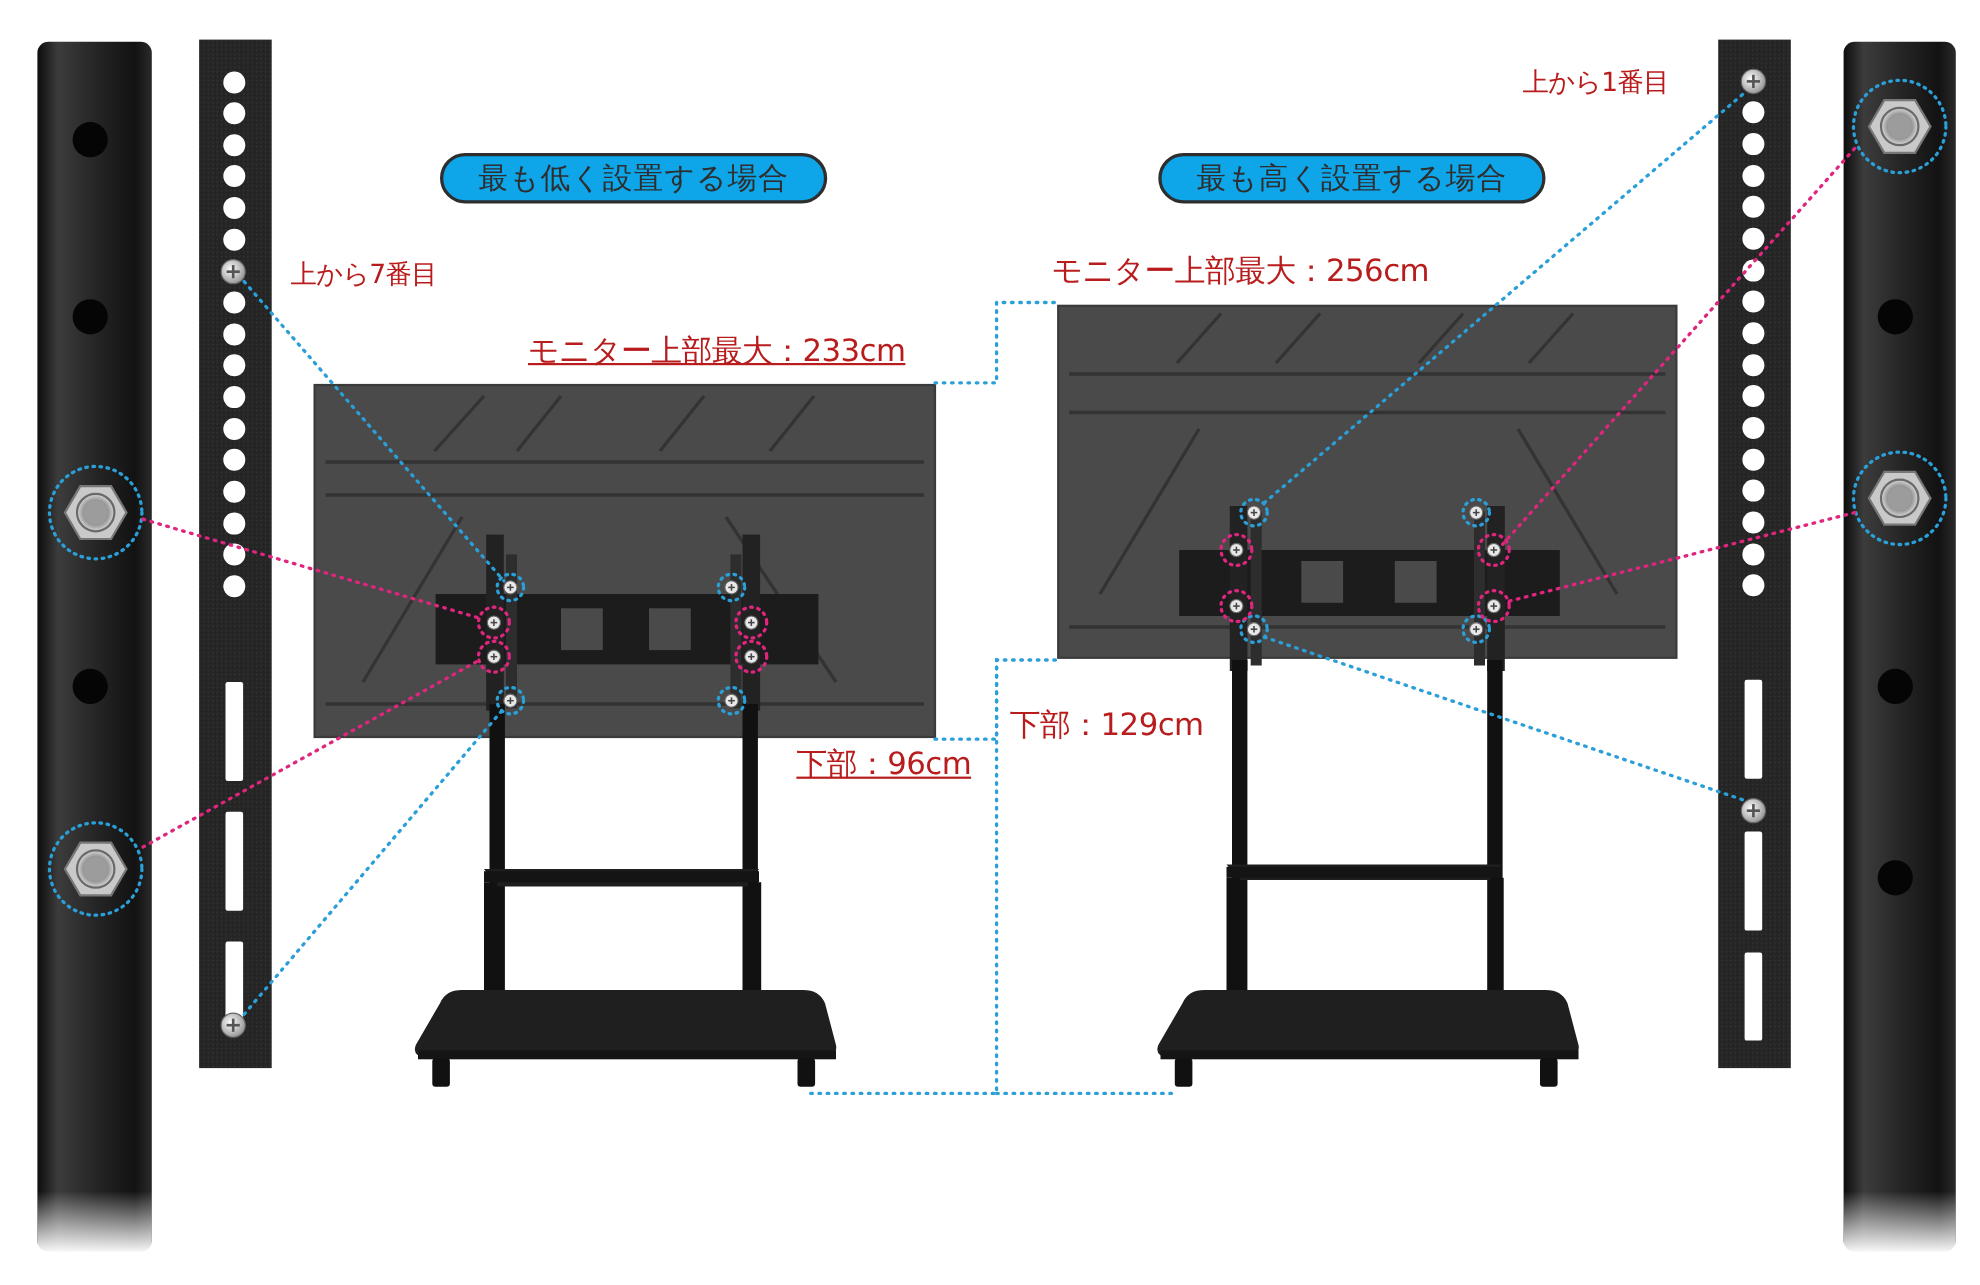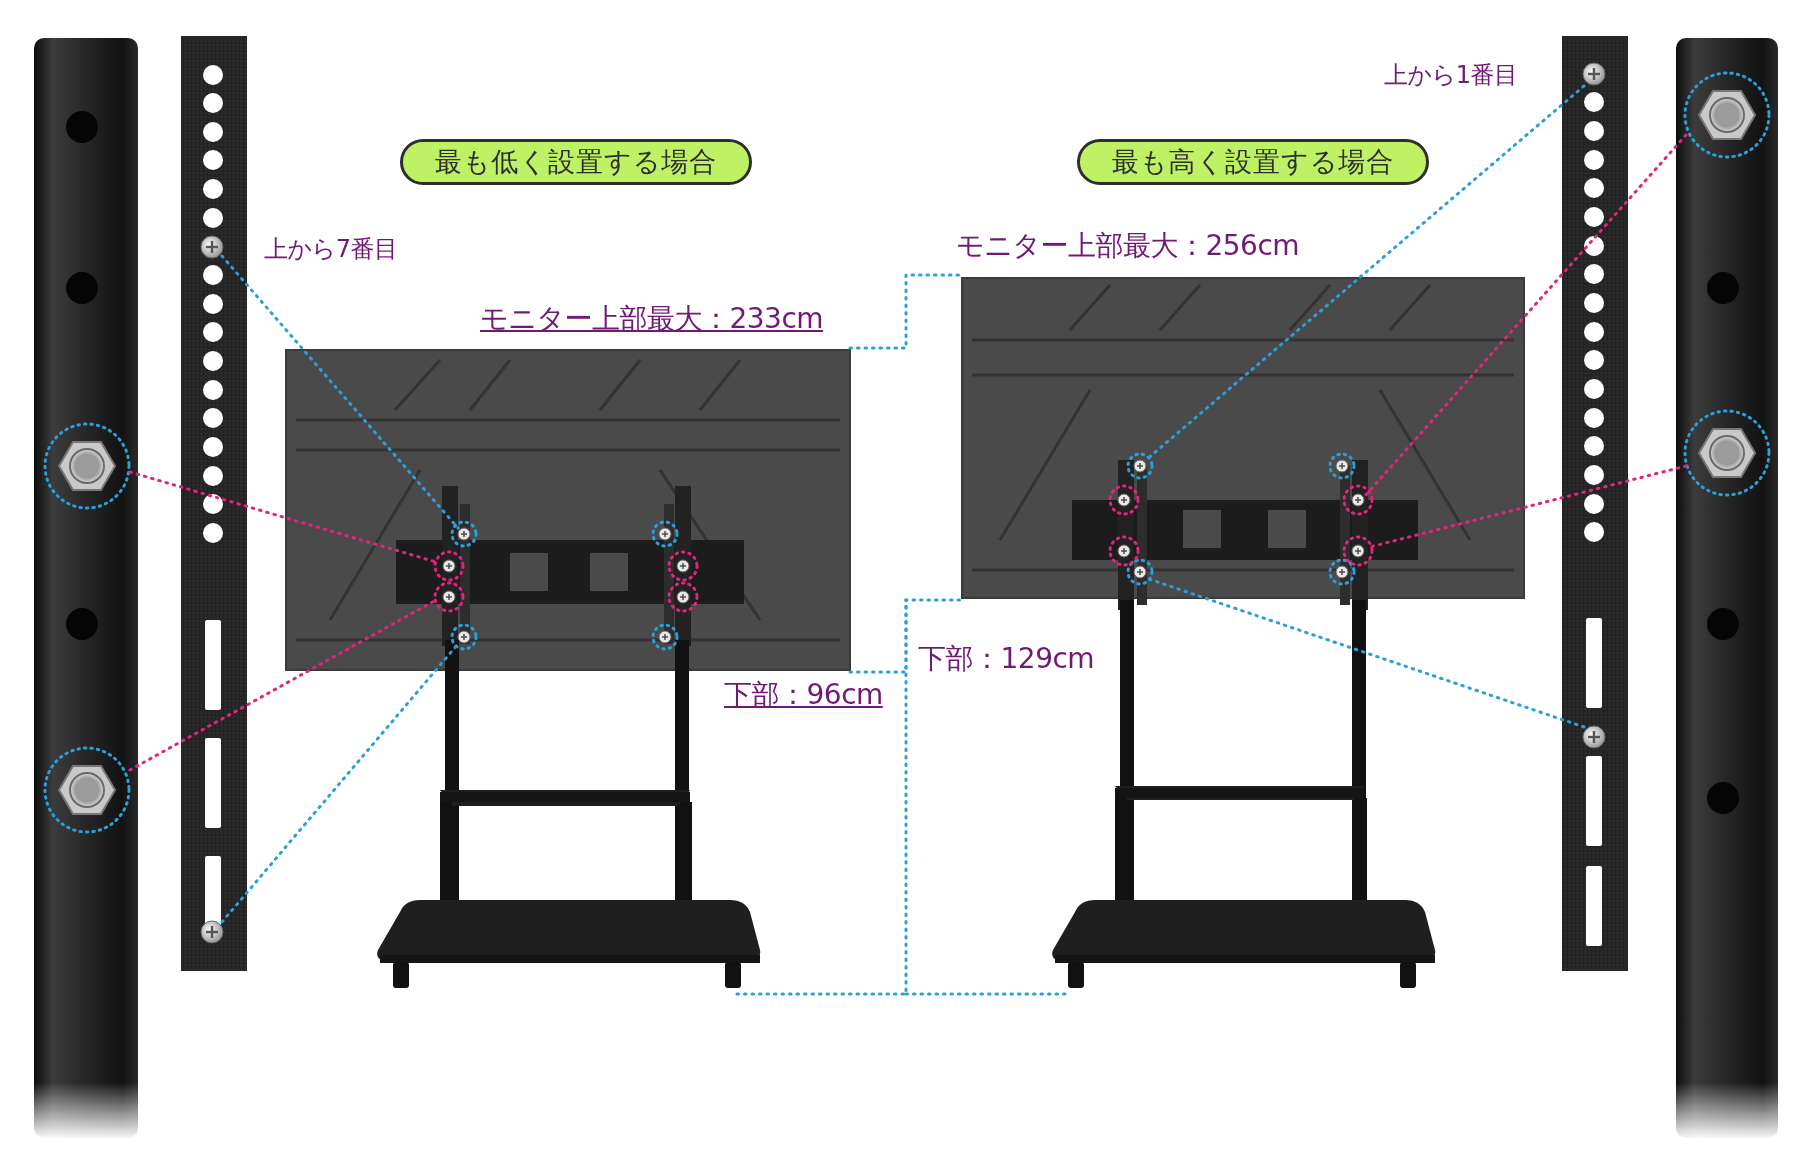--- a/index.html
+++ b/index.html
@@ -1,22 +1,22 @@
 <!DOCTYPE html>
 <html><head>
   <meta charset="utf-8">
   <style>
     html, body { margin: 0; padding: 0; background: #ffffff; }
     body { width: 1800px; height: 1168px; position: relative; overflow: hidden;
            font-family: "DejaVu Sans", "Liberation Sans", sans-serif; color: #333333; }
     svg { position: absolute; left: 0; top: 0; }
-    .label { position: absolute; white-space: nowrap; color: #701a75; letter-spacing: -0.5px; }
+    .label { position: absolute; white-space: nowrap; color: #b91c1c; letter-spacing: -0.5px; }
     .pill { position: absolute; height: 46px; border: 3px solid #2e2e2e; border-radius: 26px;
             box-sizing: border-box; display: flex; align-items: center; justify-content: center;
-            font-size: 27px; color: #2e2e2e; background: #bef264; letter-spacing: 1px; }
+            font-size: 27px; color: #2e2e2e; background: #0ea5e9; letter-spacing: 1px; }
     .dim { font-size: 28px; }
     .hole-label { font-size: 24px; }
   </style>
 </head>
 <body>
 
 <svg width="1800" height="1168" viewBox="0 0 1800 1168">
   <defs>
     <linearGradient id="pipeGrad" x1="0" x2="1" y1="0" y2="0">
       <stop offset="0" stop-color="#0c0c0c"></stop>
@@ -284,21 +284,21 @@
     <polyline points="850,348 906,348 906,275 962,275" stroke="#2a9fd8"></polyline>
     <polyline points="850,672 906,672 906,600 962,600" stroke="#2a9fd8"></polyline>
     <polyline points="737,994 906,994 906,600" stroke="#2a9fd8"></polyline>
     <line x1="906" y1="994" x2="1070" y2="994" stroke="#2a9fd8"></line>
   </g>
 </svg>
 
 <div class="pill" style="left:400px; top:139px; width:352px;">
   <span>最も低く設置する場合</span>
 </div>
-<div class="pill" style="left:1077px; top:139px; width:352px;">
+<div class="pill" style="left:1053px; top:139px; width:352px;">
   <span>最も高く設置する場合</span>
 </div>
 
 <div class="label hole-label" style="left:264px; top:233px;">上から7番目</div>
 <div class="label hole-label" style="left:1384px; top:59px;">上から1番目</div>
 
 <div class="label dim" style="left:480px; top:300px;text-decoration:underline;">モニター上部最大：233cm</div>
 <div class="label dim" style="left:724px; top:676px;text-decoration:underline;">下部：96cm</div>
 
 <div class="label dim" style="left:956px; top:227px;">モニター上部最大：256cm</div>

